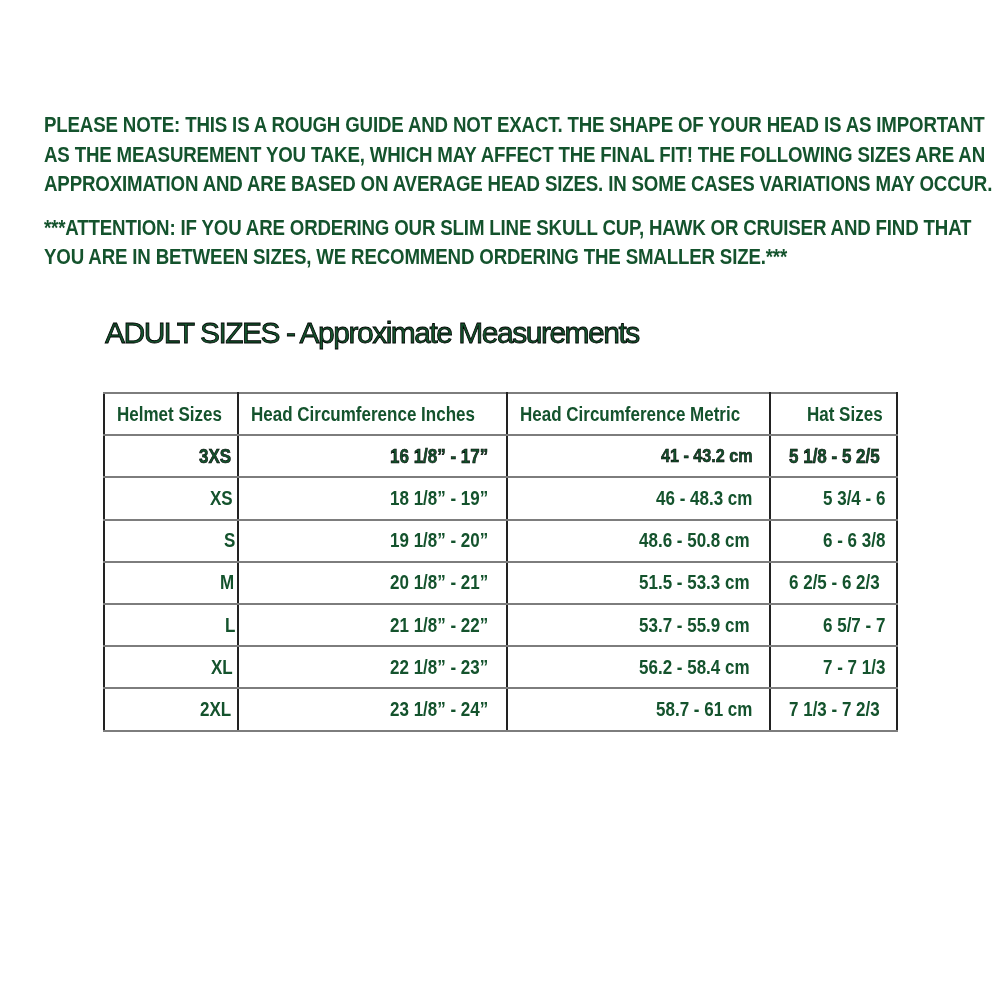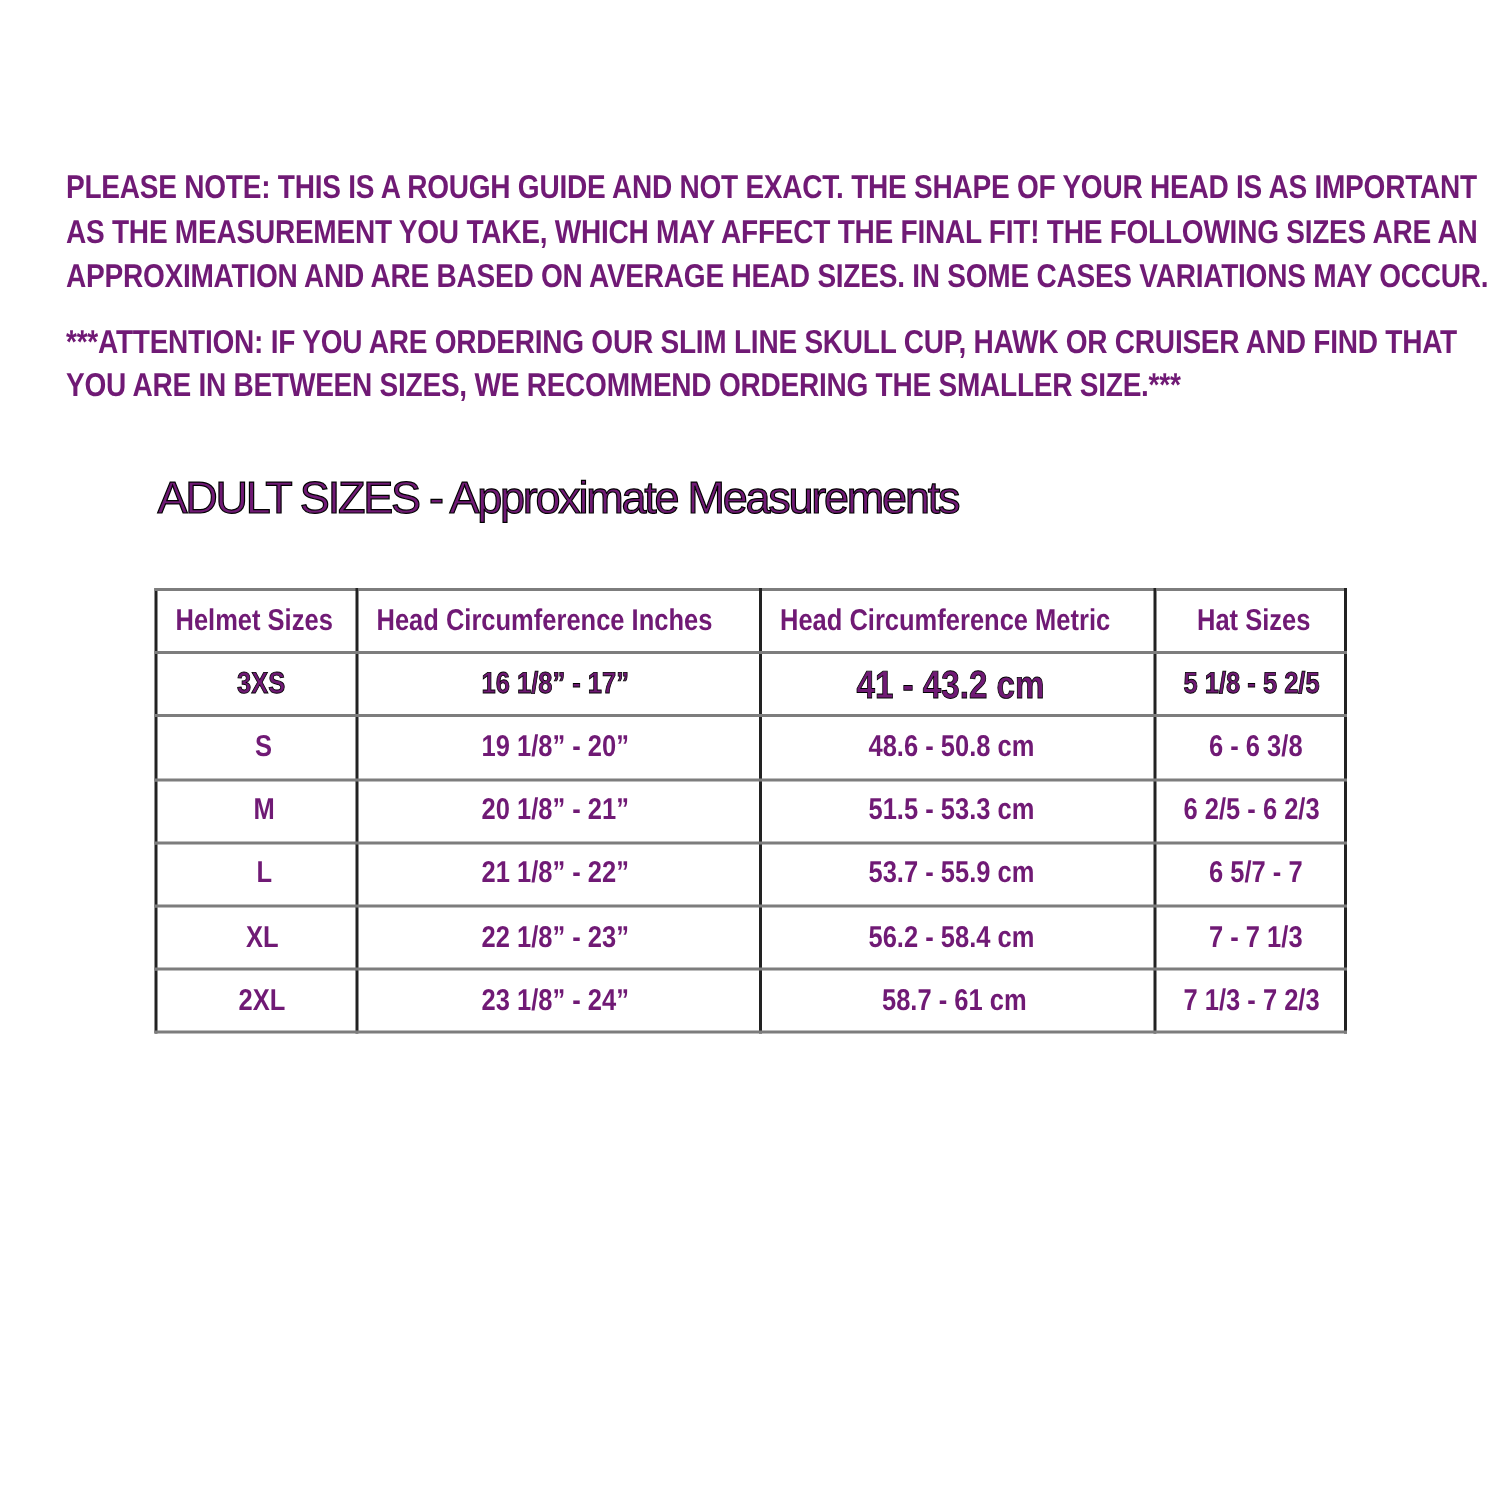--- a/index.html
+++ b/index.html
@@ -2,21 +2,21 @@
 <html><head>
 <meta charset="utf-8">
 <style>
   * { margin: 0; padding: 0; box-sizing: border-box; }
   html, body { background: #ffffff; }
   .page {
     position: relative;
     width: 1000px;
     height: 851px;
     background: #ffffff;
-    color: #701a75;
+    color: #14532d;
     font-family: "Liberation Sans", sans-serif;
     overflow: hidden;
   }
   
   .cond {
     display: inline-block;
     transform: scaleX(0.85);
     transform-origin: 0 50%;
     white-space: nowrap;
   }
@@ -51,33 +51,33 @@
     border-collapse: collapse;
     table-layout: fixed;
   }
   .size-table col.c1 { width: 134px; }
   .size-table col.c2 { width: 269px; }
   .size-table col.c3 { width: 263px; }
   .size-table col.c4 { width: 127px; }
   .size-table th, .size-table td {
     height: 42.2px;
     padding: 0 0 0 12px;
-    text-align: center;
+    text-align: right;
     vertical-align: middle;
     font-size: 20px;
     font-weight: 700;
     border-top: 2px solid #7d7d7d;
     border-bottom: 2px solid #7d7d7d;
     border-left: 2px solid #222222;
     border-right: 2px solid #222222;
     overflow: hidden;
   }
   .size-table th.c4, .size-table td.c4 { padding-left: 18px; margin-left: 32px; }
   tr.row-first td .cond { -webkit-text-stroke: 0.6px #000; }
-  tr.row-first td.c3 { font-size: 26px; }
+  tr.row-first td.c3 { font-size: 19px; }
 </style>
 </head>
 <body>
 
 <div class="page">
 
   <div class="notice">
     <div class="para">
       <div class="tline"><span class="cond">PLEASE NOTE: THIS IS A ROUGH GUIDE AND NOT EXACT. THE SHAPE OF YOUR HEAD IS AS IMPORTANT</span></div>
       <div class="tline"><span class="cond">AS THE MEASUREMENT YOU TAKE, WHICH MAY AFFECT THE FINAL FIT! THE FOLLOWING SIZES ARE AN</span></div>
@@ -107,20 +107,26 @@
       </tr>
     </thead>
     <tbody>
       <tr class="row-first">
         <td class="c1"><span class="cond">3XS</span></td>
         <td class="c2"><span class="cond">16 1/8” - 17”</span></td>
         <td class="c3"><span class="cond">41 - 43.2 cm</span></td>
         <td class="c4"><span class="cond">5 1/8 - 5 2/5</span></td>
       </tr>
       <tr>
+        <td class="c1"><span class="cond">XS</span></td>
+        <td class="c2"><span class="cond">18 1/8” - 19”</span></td>
+        <td class="c3"><span class="cond">46 - 48.3 cm</span></td>
+        <td class="c4"><span class="cond">5 3/4 - 6</span></td>
+      </tr>
+      <tr>
         <td class="c1"><span class="cond">S</span></td>
         <td class="c2"><span class="cond">19 1/8” - 20”</span></td>
         <td class="c3"><span class="cond">48.6 - 50.8 cm</span></td>
         <td class="c4"><span class="cond">6 - 6 3/8</span></td>
       </tr>
       <tr>
         <td class="c1"><span class="cond">M</span></td>
         <td class="c2"><span class="cond">20 1/8” - 21”</span></td>
         <td class="c3"><span class="cond">51.5 - 53.3 cm</span></td>
         <td class="c4"><span class="cond">6 2/5 - 6 2/3</span></td>

